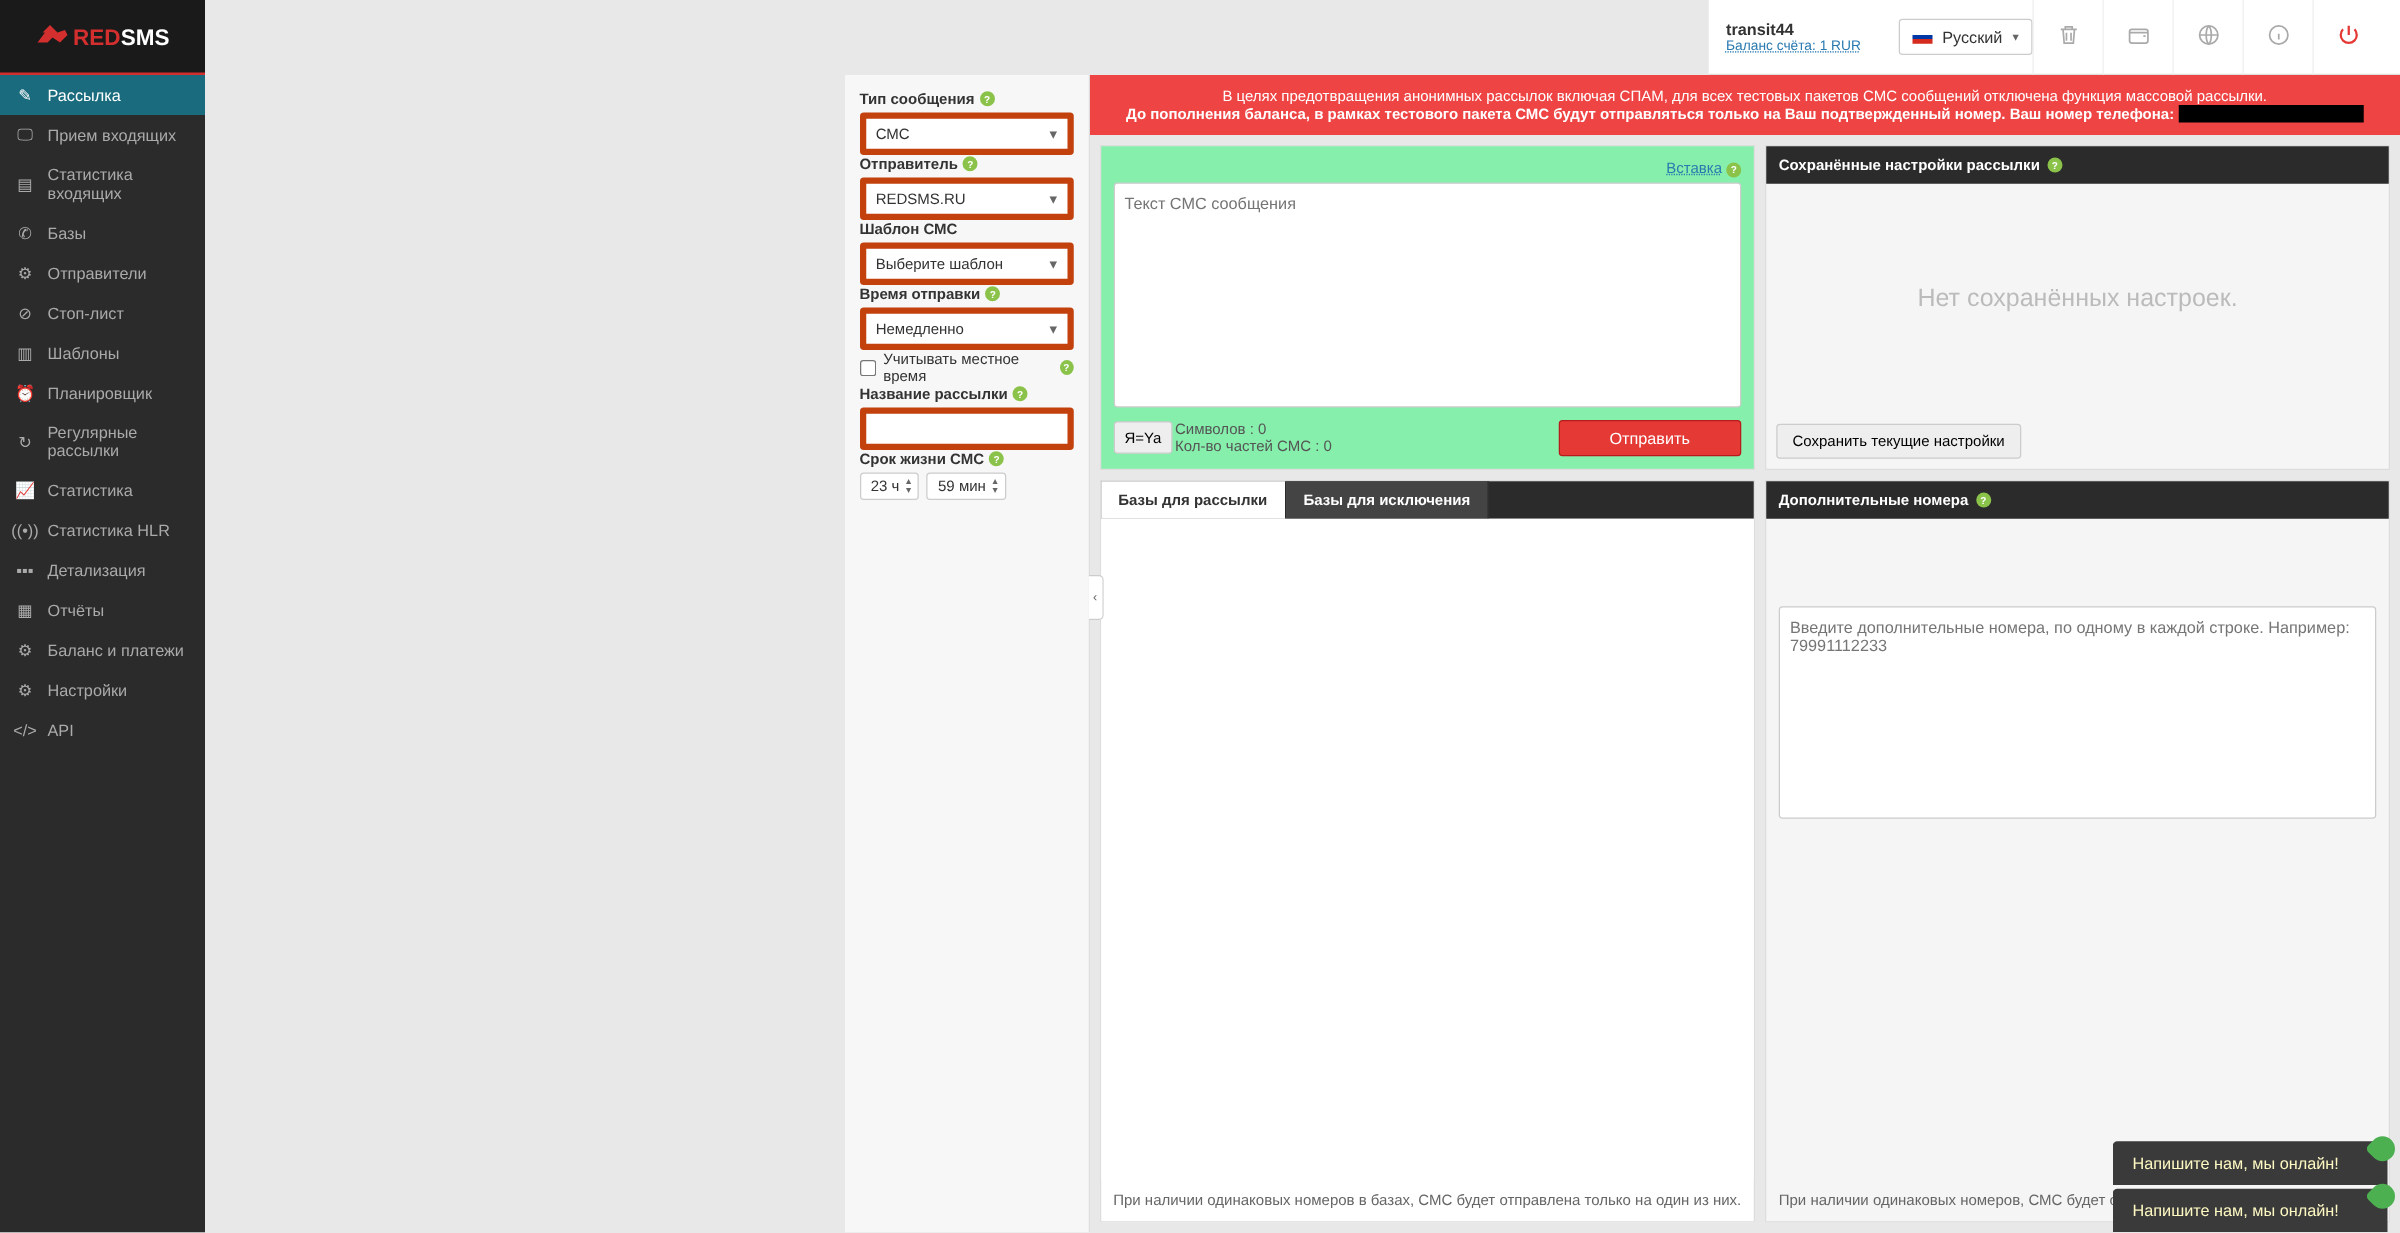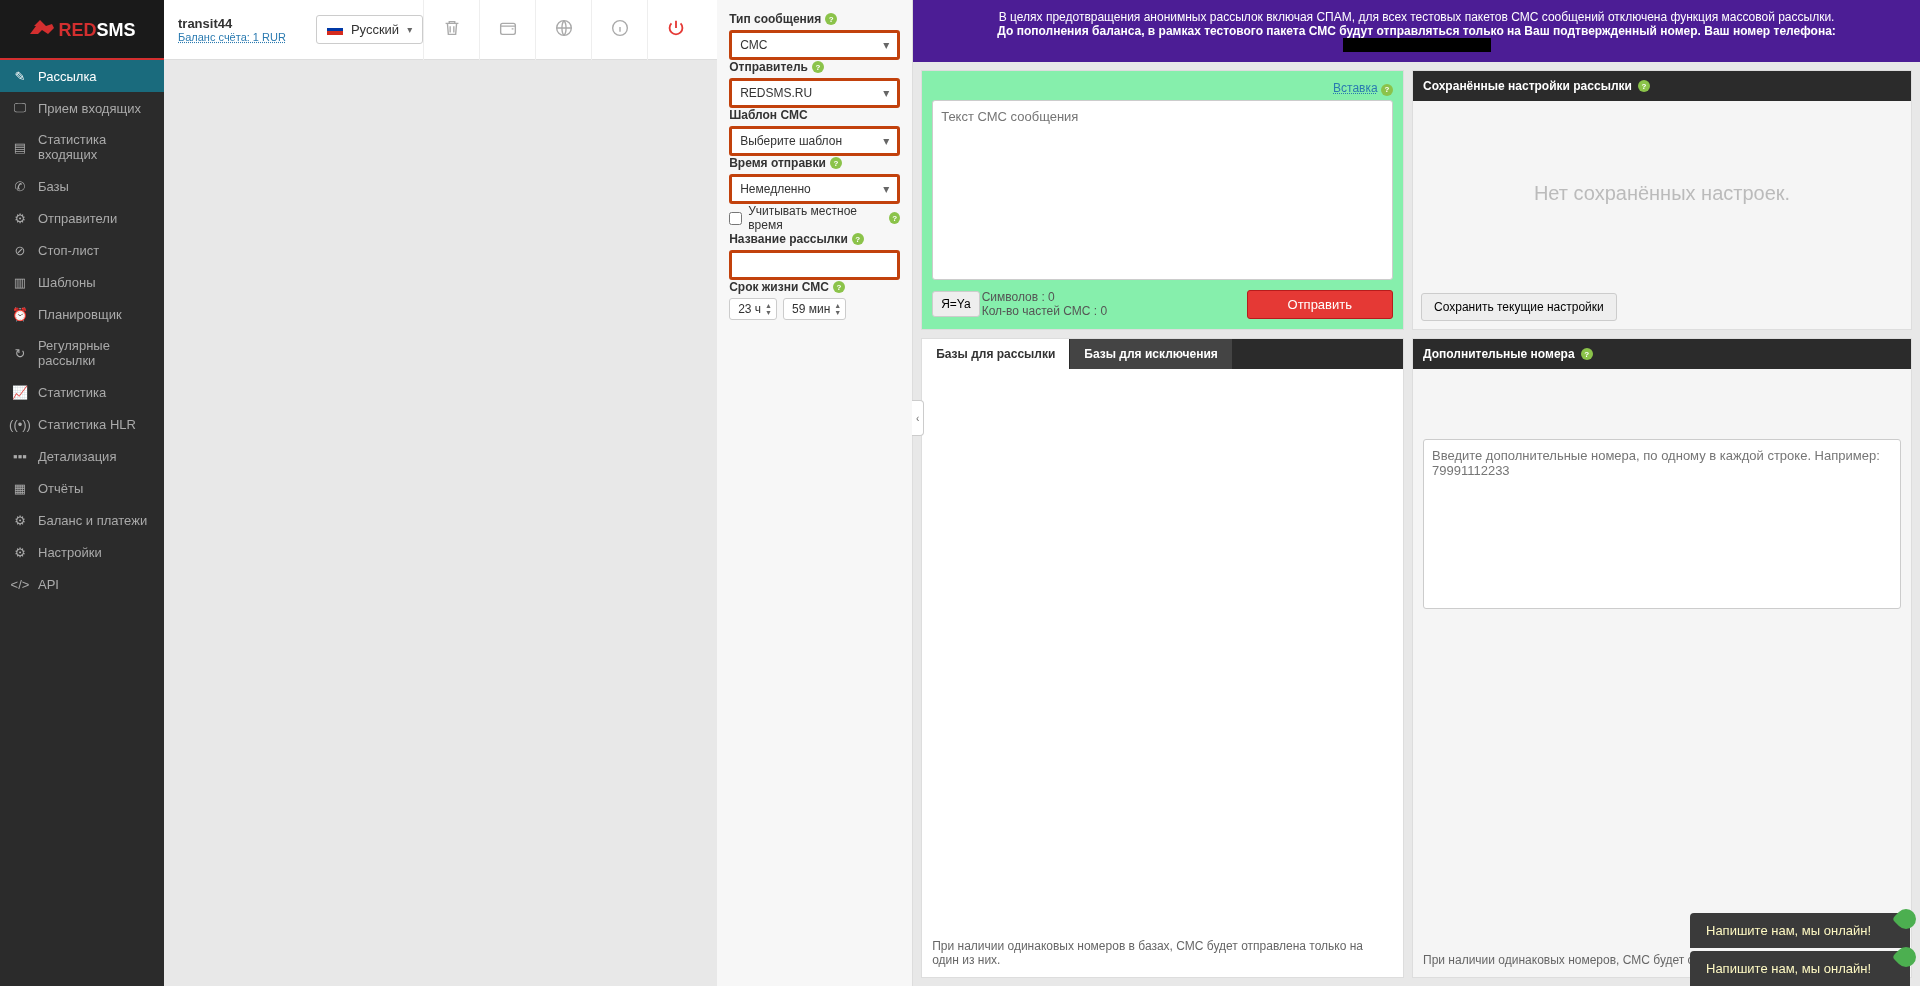--- a/index.html
+++ b/index.html
@@ -11,21 +11,21 @@
 .sidebar { width: 164px; background: #2b2b2b; color: #aaa; display: flex; flex-direction: column; flex-shrink: 0; }
 .logo-area { height: 60px; background: #1a1a1a; border-bottom: 2px solid #d32f2f; display: flex; align-items: center; justify-content: center; }
 .logo { display: flex; align-items: baseline; font-weight: bold; font-size: 18px; }
 .logo .red { color: #d32f2f; }
 .logo .sms { color: #fff; }
 .nav-item { display: flex; align-items: center; padding: 8px 12px; cursor: pointer; color: #aaa; font-size: 13px; gap: 10px; }
 .nav-item.active { background: #1a6b7d; color: #fff; }
 .nav-icon { width: 16px; height: 16px; display: inline-flex; align-items: center; justify-content: center; flex-shrink: 0; }
 
 
-.main { flex: 1; display: flex; flex-direction: row; min-width: 0; }
+.main { flex: 1; display: flex; flex-direction: column; min-width: 0; align-items: flex-end; }
 
 
 .topbar { height: 60px; background: #fff; border-bottom: 1px solid #ddd; display: flex; align-items: center; padding: 0 14px; }
 .user-block { margin-right: 30px; }
 .username { font-size: 13px; font-weight: bold; color: #333; }
 .balance { font-size: 11px; color: #2a7ab0; text-decoration: underline dotted; cursor: pointer; }
 .lang-select { border: 1px solid #ccc; border-radius: 3px; padding: 6px 10px; display: flex; align-items: center; gap: 8px; cursor: pointer; font-size: 13px; }
 .flag-ru { width: 16px; height: 11px; background: linear-gradient(#fff 33%, #0039a6 33% 66%, #d52b1e 66%); display: inline-block; }
 .top-icons { margin-left: auto; display: flex; gap: 0; }
 .top-icon { width: 56px; height: 60px; display: flex; align-items: center; justify-content: center; border-left: 1px solid #eee; cursor: pointer; color: #aaa; }
@@ -33,32 +33,32 @@
 
 
 .content { flex: 1; display: flex; min-height: 0; position: relative; }
 
 
 .settings-panel { width: 196px; background: #f7f7f7; border-right: 1px solid #ddd; padding: 12px; flex-shrink: 0; position: relative; }
 .collapse-handle { position: absolute; right: -12px; top: 400px; width: 12px; height: 36px; background: #fff; border: 1px solid #ccc; border-left: none; border-radius: 0 4px 4px 0; display: flex; align-items: center; justify-content: center; cursor: pointer; font-size: 10px; color: #666; }
 .form-group { }
 .form-label { font-size: 12px; font-weight: bold; display: flex; align-items: center; gap: 4px; margin-bottom: 4px; }
 .help-badge { width: 12px; height: 12px; border-radius: 50%; background: #8bc34a; color: #fff; font-size: 8px; display: inline-flex; align-items: center; justify-content: center; font-weight: bold; }
-.form-select, .form-input { width: 100%; padding: 5px 8px; border: 3px solid #c2410c; border-radius: 3px; font-size: 12px; background: #fff; }
+.form-select, .form-input { width: 100%; padding: 5px 8px; border: 5px solid #c2410c; border-radius: 3px; font-size: 12px; background: #fff; }
 .form-select { cursor: pointer; position: relative; }
 .form-select::after { content: '▾'; position: absolute; right: 8px; color: #666; }
 .checkbox-row { display: flex; align-items: center; gap: 6px; font-size: 12px; }
 .ttl-row { display: flex; gap: 6px; }
 .spinner { display: flex; align-items: center; border: 1px solid #ccc; border-radius: 3px; background: #fff; padding: 3px 4px 3px 8px; font-size: 12px; }
 .spin-btns { display: flex; flex-direction: column; margin-left: 4px; }
 .spin-btns span { font-size: 7px; line-height: 7px; color: #666; cursor: pointer; }
 
 
 .work-area { flex: 1; display: flex; flex-direction: column; min-width: 0; padding: 0; }
-.warning-banner { background: #4c1d95; color: #fff; font-size: 12px; padding: 10px 20px; text-align: center; }
+.warning-banner { background: #ef4444; color: #fff; font-size: 12px; padding: 10px 20px; text-align: center; }
 .warning-banner .bold { font-weight: bold; }
 .redacted { background: #000; color: #000; padding: 0 30px; }
 
 .panels { flex: 1; display: flex; gap: 8px; padding: 8px; min-height: 0; }
 .left-col { flex: 1; display: flex; flex-direction: column; gap: 8px; min-width: 0; }
 .right-col { width: 500px; display: flex; flex-direction: column; gap: 8px; flex-shrink: 0; }
 
 .panel { background: #f5f5f5; border: 1px solid #ddd; display: flex; flex-direction: column; }
 .panel-header { background: #2b2b2b; color: #fff; padding: 8px 10px; font-size: 12px; font-weight: bold; display: flex; align-items: center; gap: 6px; }
 

